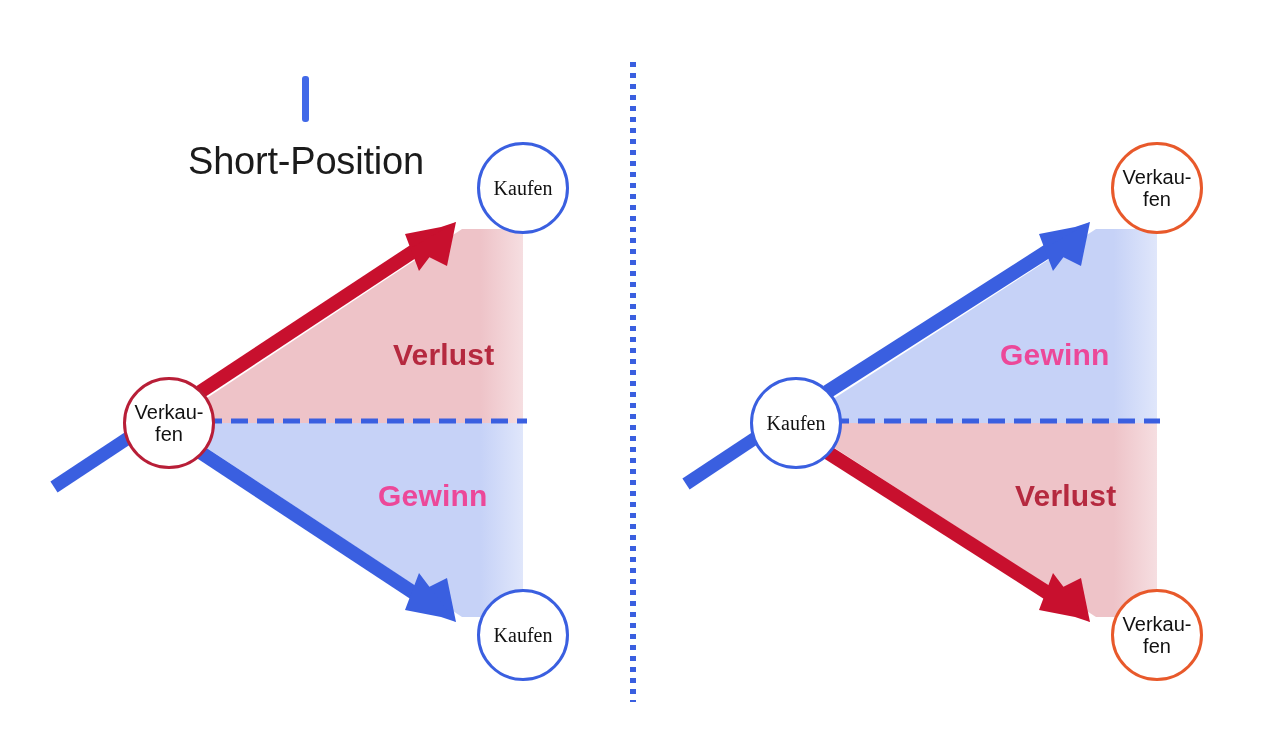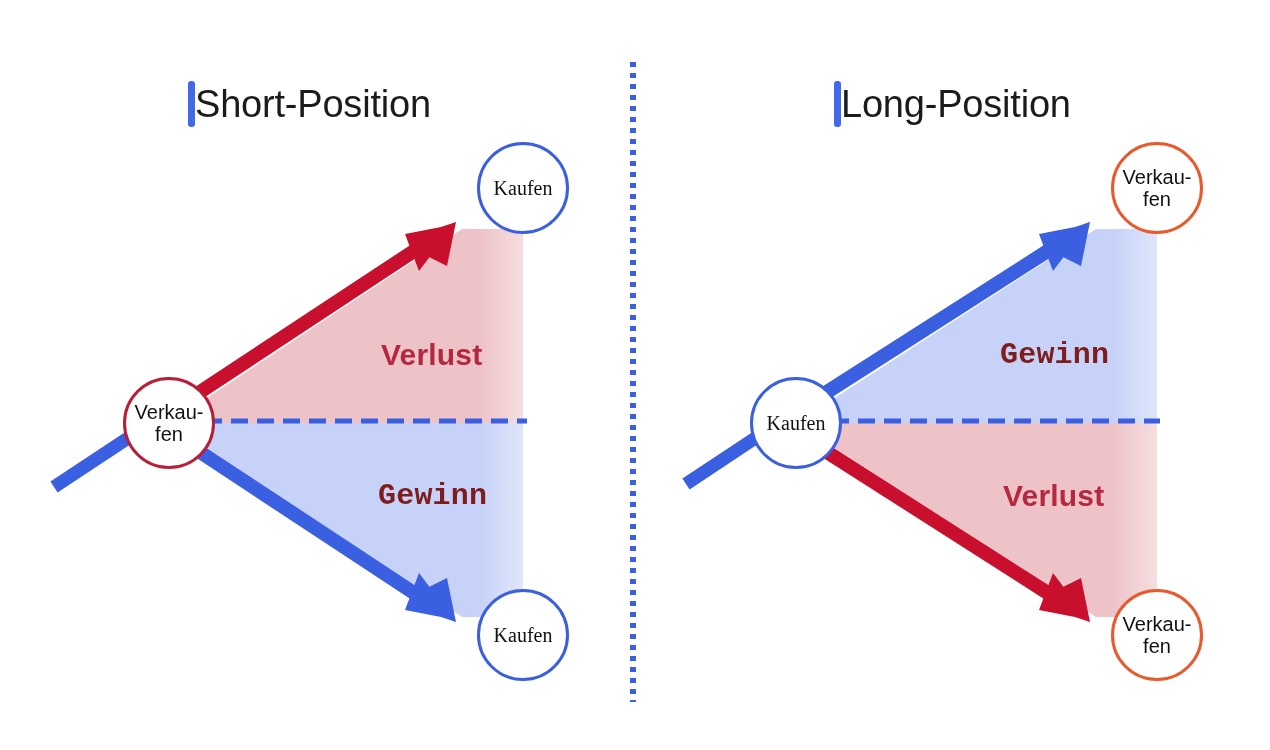--- a/index.html
+++ b/index.html
@@ -19,22 +19,24 @@
     width: 1270px;
     height: 750px;
     background: #ffffff;
   }
 
   
   .panel-title {
     position: absolute;
     display: flex;
     align-items: center;
+    gap: 20px;
     height: 56px;
     white-space: nowrap;
+    flex-direction: column;
   }
   .title-bar {
     width: 7px;
     height: 46px;
     border-radius: 3px;
     background: #4169e8;
     flex: none;
   }
   .title-text {
     font-size: 38px;
@@ -92,22 +94,22 @@
   .node.orange { border: 3.5px solid #e8592b; }
 
   
   .region-label {
     position: absolute;
     font-size: 30px;
     font-weight: bold;
     white-space: nowrap;
     letter-spacing: 0.2px;
   }
-  .region-label.loss { color: #b5293f; }
-  .region-label.gain { color: #7f1d1d; font-family: Liberation Mono, monospace; }
+  .region-label.loss { color: #b5293f; margin-left: 12px; }
+  .region-label.gain { color: #ec4899; }
 </style>
 </head>
 <body>
 
 <div id="stage">
 
   <svg id="art" viewBox="0 0 1270 750" xmlns="http://www.w3.org/2000/svg">
     <defs>
 
       <linearGradient id="lossFadeL" x1="0" y1="0" x2="1" y2="0">
@@ -179,24 +181,20 @@
     </g>
   </svg>
 
   <div id="divider"></div>
 
   <div class="panel-title" id="title-short">
     <span class="title-bar"></span>
     <span class="title-text">Short-Position</span>
   </div>
 
-  <div class="panel-title" id="title-long">
-    <span class="title-bar"></span>
-    <span class="title-text">Long-Position</span>
-  </div>
 
   <div class="region-label loss" style="left:381px; top:338px;">Verlust</div>
   <div class="region-label gain" style="left:378px; top:479px;">Gewinn</div>
 
   <div class="region-label gain" style="left:1000px; top:338px;">Gewinn</div>
   <div class="region-label loss" style="left:1003px; top:479px;">Verlust</div>
 
   <div class="node red" style="left:123px; top:377px;">
     <span class="node-label">Verkau-
 fen</span>

